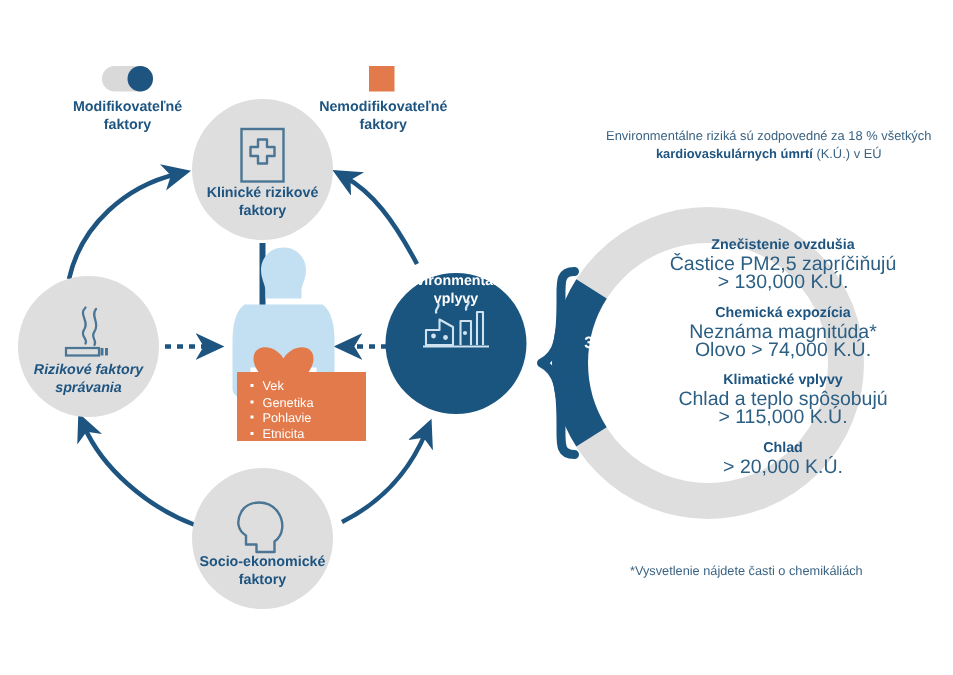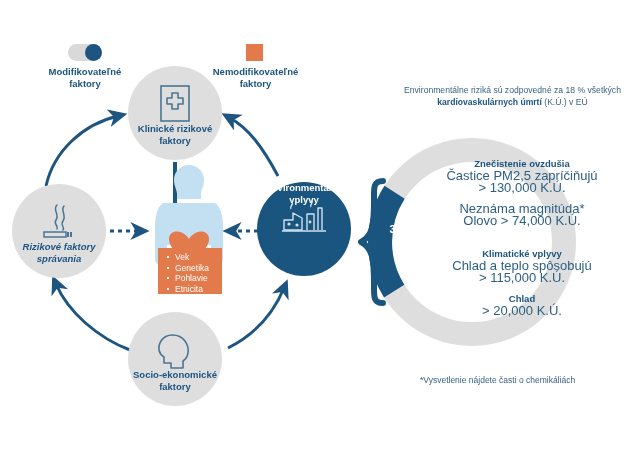--- a/index.html
+++ b/index.html
@@ -99,21 +99,21 @@
     justify-content: flex-start;
   }
   #node-env .node-label { color: #ffffff; padding-bottom: 16px; }
 
   
   #human { position: absolute; left: 143px; top: 163px; width: 92px; height: 132px; }
 
   .body-list {
     position: absolute;
     left: 158px; top: 248px;
-    width: 64px; height: 46px;
+    width: 86px; height: 46px;
     background: #e37a4b;
     padding: 4px 0 0 8px;
     box-sizing: border-box;
   }
   .body-list-item {
     color: #ffffff;
     font-size: 8.5px;
     line-height: 10.5px;
     position: relative;
     padding-left: 9px;
@@ -296,20 +296,21 @@
     <path d="M26,3 C16,3 17,10 17,22 C17,46 16,58 4,64 C16,70 17,82 17,106 C17,118 16,125 26,125" fill="none" stroke="#1a5580" stroke-width="6" stroke-linecap="round" stroke-linejoin="round"></path>
   </svg>
 
   <div class="risk-block" id="risk-air">
     <div class="risk-title">Znečistenie ovzdušia</div>
     <div class="risk-line">Častice PM2,5 zapríčiňujú</div>
     <div class="risk-line">&gt; 130,000 K.Ú.</div>
   </div>
 
   <div class="risk-block" id="risk-chem">
+    <div class="risk-title">Chemická expozícia</div>
     <div class="risk-line">Neznáma magnitúda*</div>
     <div class="risk-line">Olovo &gt; 74,000 K.Ú.</div>
   </div>
 
   <div class="risk-block" id="risk-climate">
     <div class="risk-title">Klimatické vplyvy</div>
     <div class="risk-line">Chlad a teplo spôsobujú</div>
     <div class="risk-line">&gt; 115,000 K.Ú.</div>
   </div>
 

